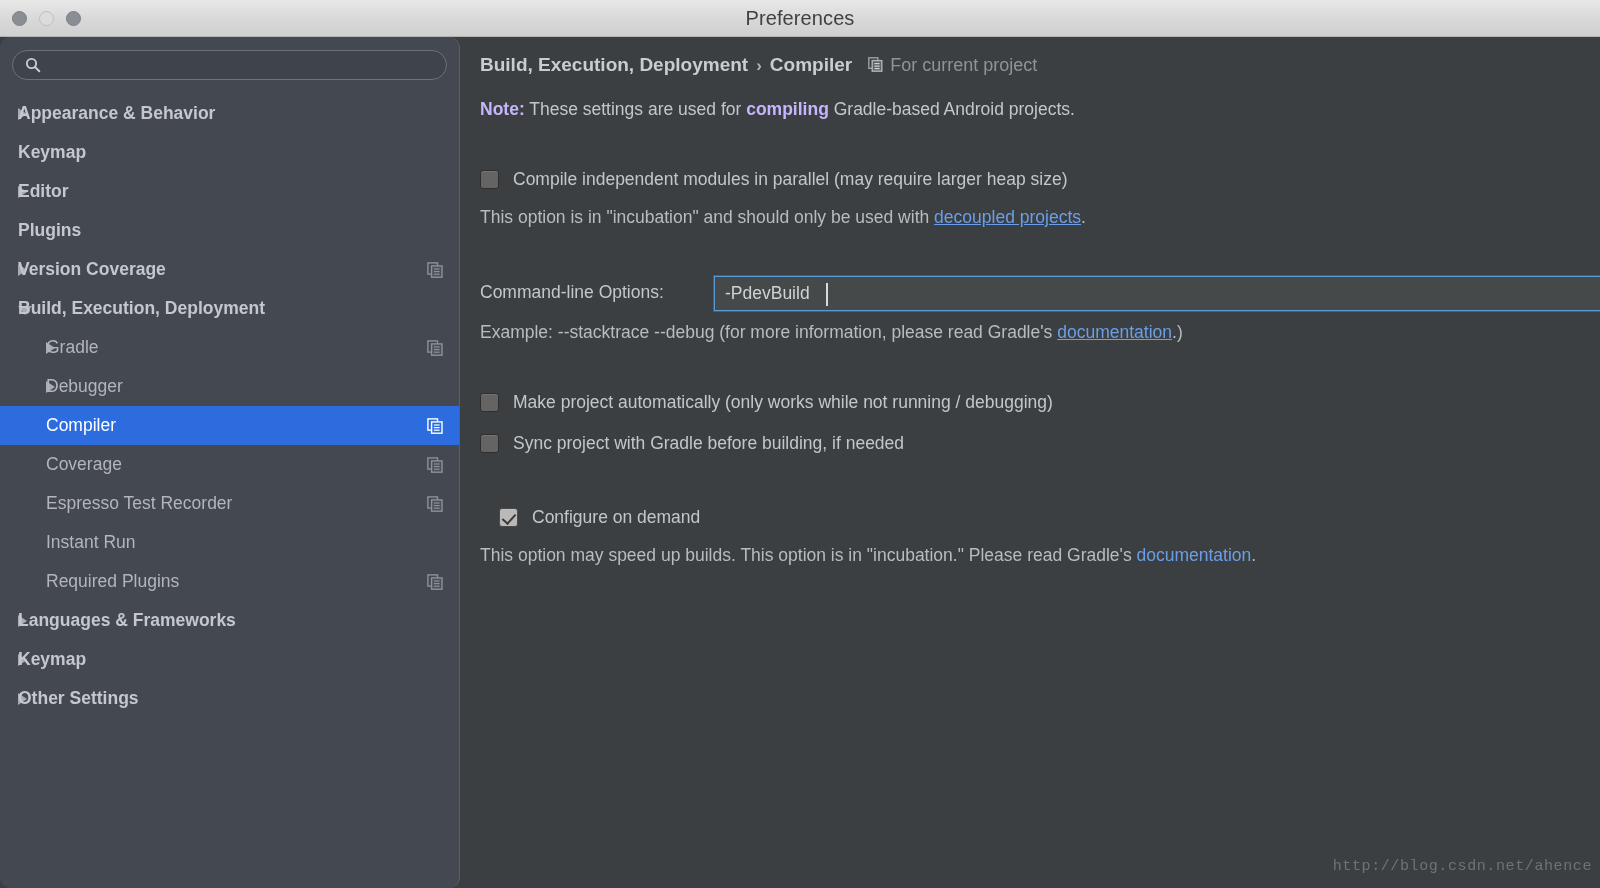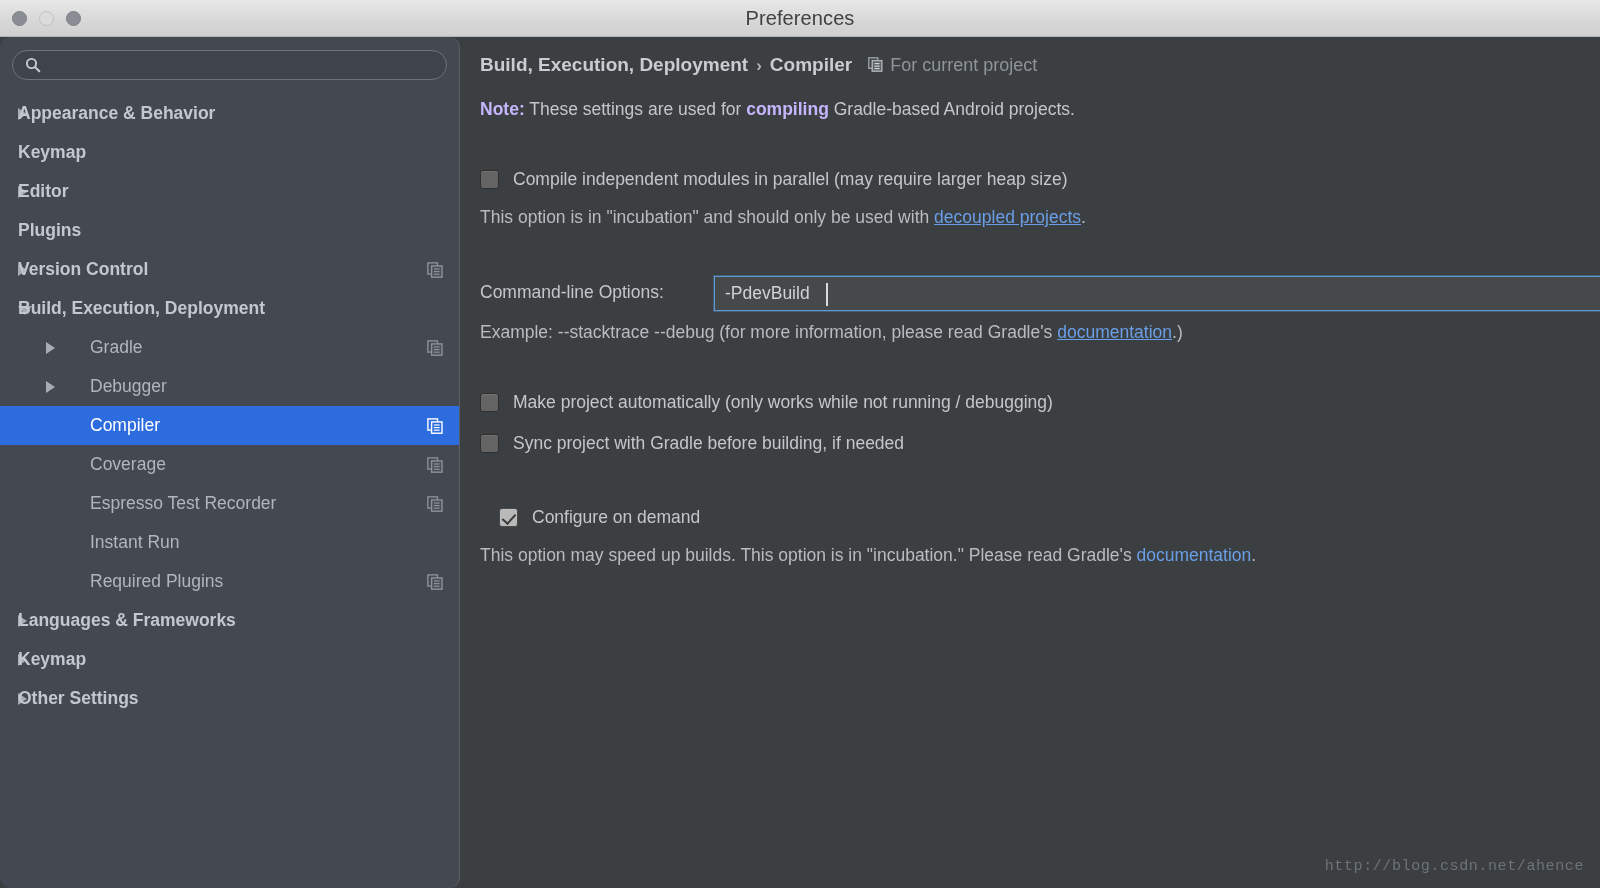--- a/index.html
+++ b/index.html
@@ -136,21 +136,20 @@
     color: #bfc3c8;
     white-space: nowrap;
   }
   .tree-row.lvl0 .tree-label {
     font-weight: bold;
     color: #c4c8cd;
   }
   .tree-row.lvl1 .tree-label {
     font-weight: normal;
     color: #b2b6bb;
-    padding-left: 44px;
   }
   .tree-row.selected .tree-label {
     color: #ffffff;
     font-weight: normal;
   }
   .copy-icon {
     position: absolute;
     right: 16px;
     top: 50%;
     transform: translateY(-50%);
@@ -286,21 +285,21 @@
     position: absolute;
     left: 111px;
     top: 6px;
     width: 1.5px;
     height: 23px;
     background: #d6dade;
   }
 
   .watermark {
     position: absolute;
-    right: 16px;
+    right: 8px;
     bottom: 13px;
     font-family: "Liberation Mono", monospace;
     font-size: 15px;
     color: #6d7378;
     letter-spacing: 0.6px;
     white-space: nowrap;
   }
 </style>
 </head>
 <body>
@@ -347,21 +346,21 @@
         <div class="tree-row lvl0">
           <span class="arrow-slot" style="width: 18px; padding-left: 18px;">
             <span class="arrow hidden"></span>
           </span>
           <span class="tree-label">Plugins</span>
         </div>
         <div class="tree-row lvl0">
           <span class="arrow-slot" style="width: 18px; padding-left: 18px;">
             <span class="arrow"></span>
           </span>
-          <span class="tree-label">Version Control</span>
+          <span class="tree-label">Version Coverage</span>
           <span class="copy-icon"><svg viewBox="0 0 16 16" width="16" height="16">
               <rect x="0.9" y="0.9" width="9.6" height="11.2" fill="none" stroke="#8d9298" stroke-width="1.4"></rect>
               <rect x="4.6" y="3.9" width="10.4" height="11.3" fill="#4b5059" stroke="#8d9298" stroke-width="1.4"></rect>
               <line x1="6.9" y1="7.0" x2="12.6" y2="7.0" stroke="#8d9298" stroke-width="1.2"></line>
               <line x1="6.9" y1="9.6" x2="12.6" y2="9.6" stroke="#8d9298" stroke-width="1.2"></line>
               <line x1="6.9" y1="12.2" x2="12.6" y2="12.2" stroke="#8d9298" stroke-width="1.2"></line>
             </svg></span>
         </div>
         <div class="tree-row lvl0">
           <span class="arrow-slot" style="width: 18px; padding-left: 18px;">

